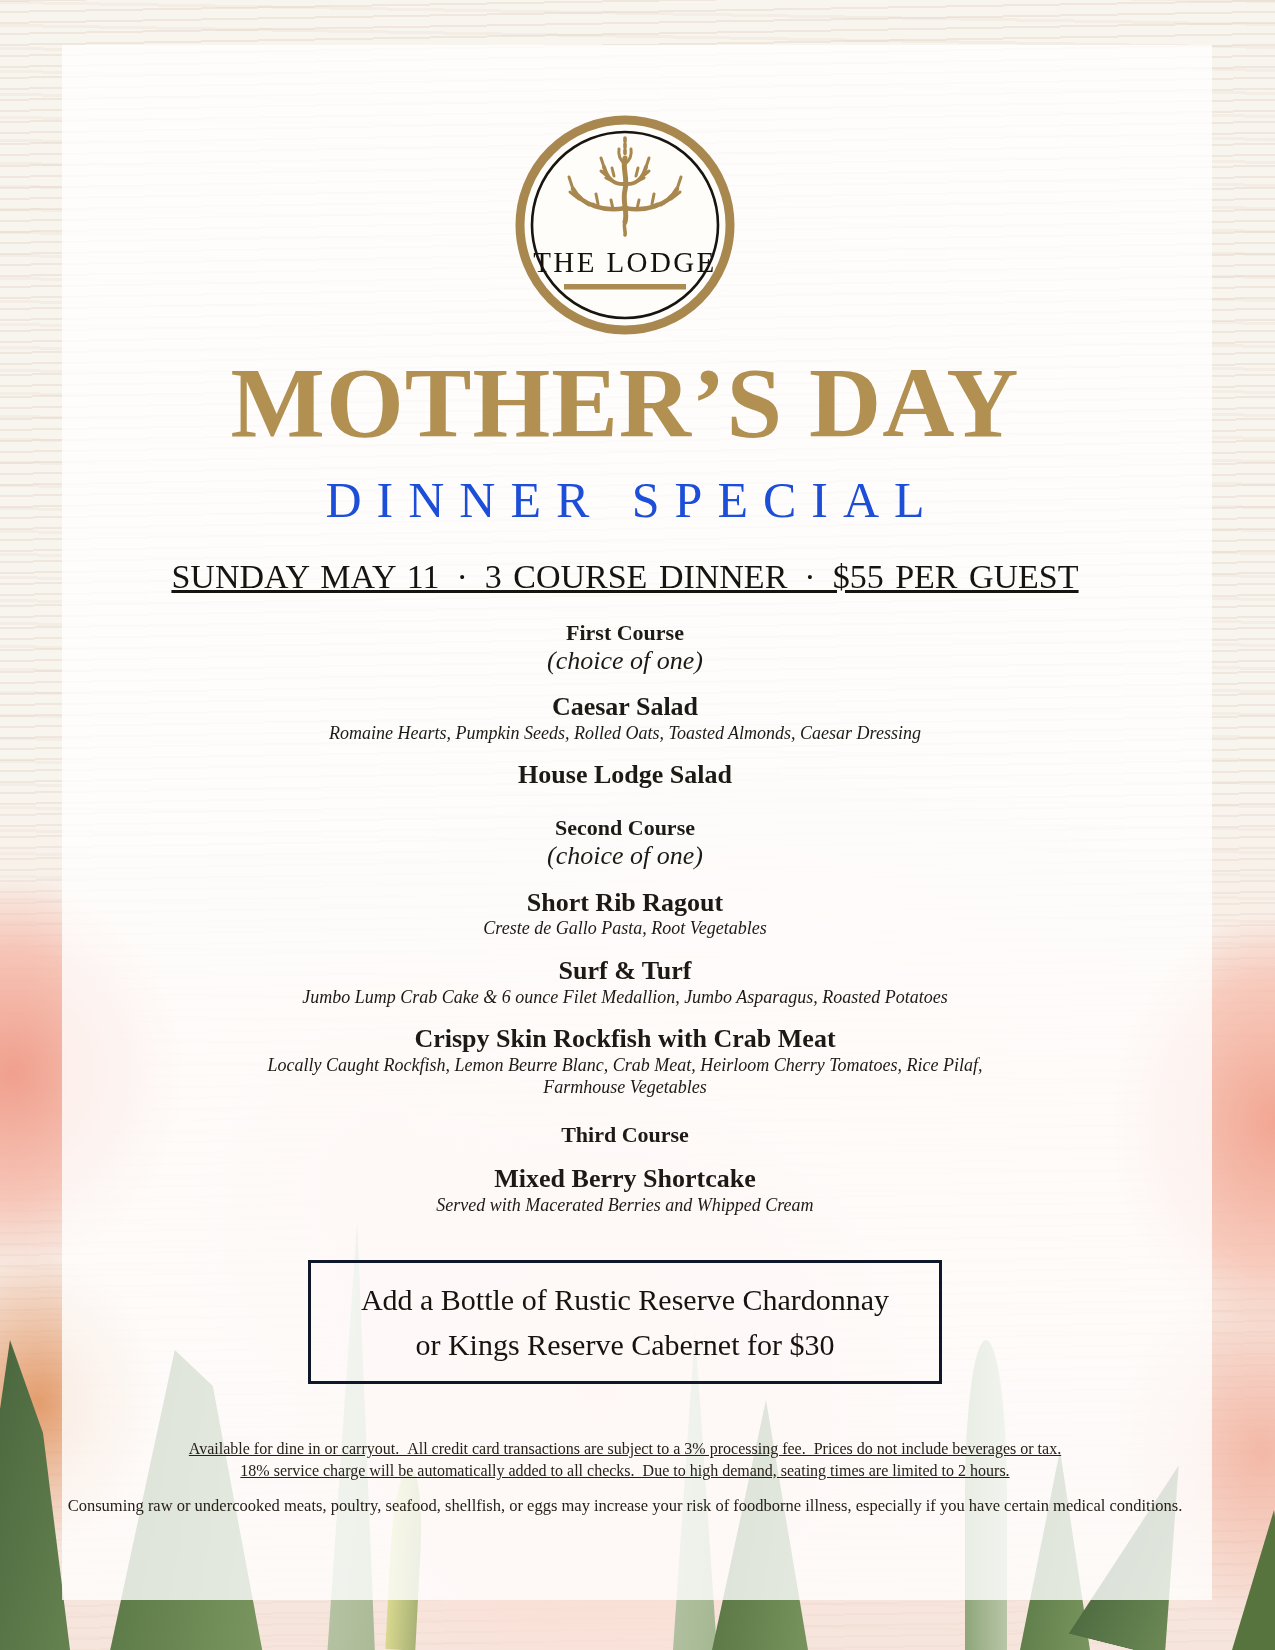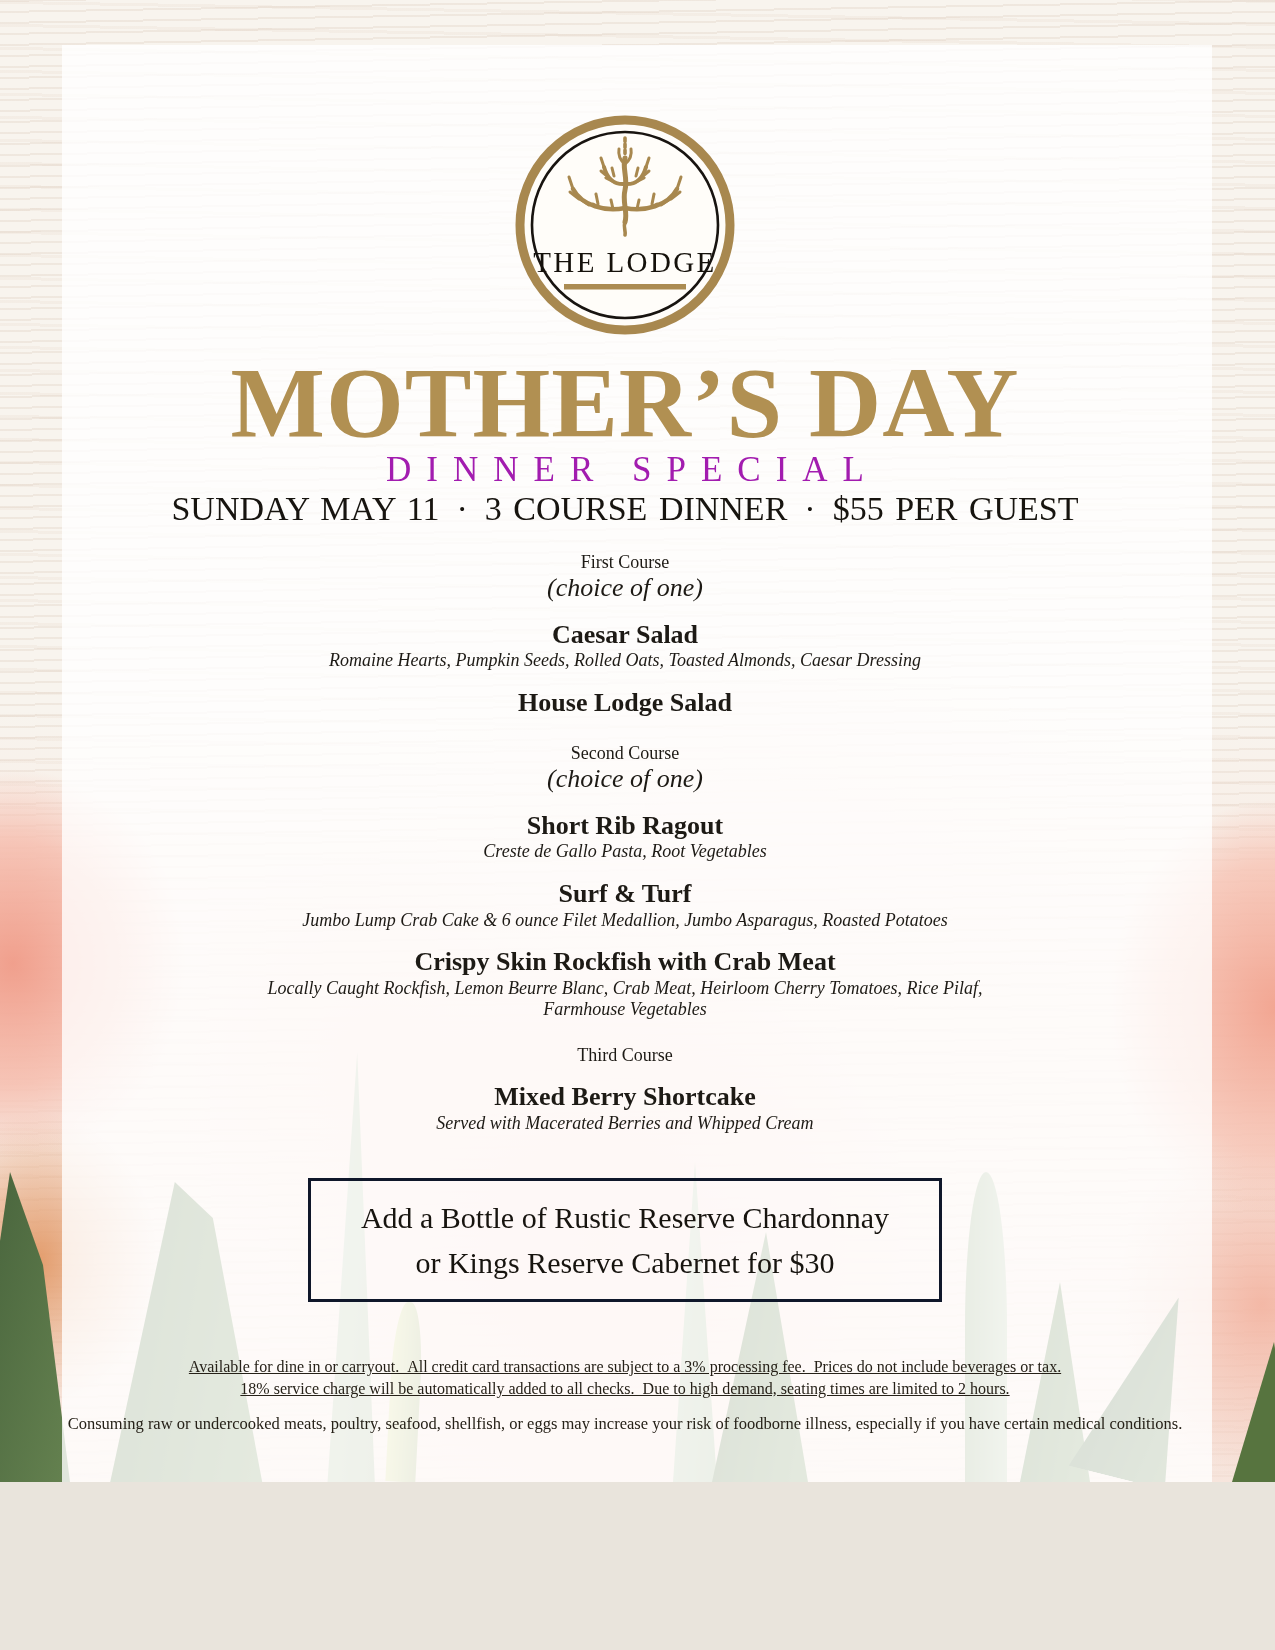--- a/index.html
+++ b/index.html
@@ -1,16 +1,16 @@
 <!DOCTYPE html>
 <html><head>
 <meta charset="utf-8">
 <style>
   html,body{margin:0;padding:0;background:#e9e4dc;}
-  .page{position:relative;width:1275px;height:1482px;overflow:hidden;
+  .page{position:relative;width:1275px;height:1650px;overflow:hidden;
         font-family:"Liberation Serif",serif;background:#f9f6f1;}
 
   
   .photo{position:absolute;inset:0;background-color:#f8f4ee;
     background-image:
       radial-gradient(420px 440px at 47% 84%, rgba(249,215,205,0.95) 0%, rgba(250,224,215,0.75) 55%, rgba(250,228,220,0) 75%),
       radial-gradient(300px 340px at 30% 72%, rgba(250,221,211,0.85) 0%, rgba(250,221,211,0) 70%),
       radial-gradient(240px 270px at 1% 65%, rgba(240,157,138,0.97) 0%, rgba(246,190,175,0.85) 45%, rgba(248,205,192,0) 72%),
       radial-gradient(170px 210px at 3% 85%, rgba(226,153,103,0.95) 0%, rgba(232,177,135,0) 70%),
       radial-gradient(230px 290px at 100% 68%, rgba(242,164,144,0.97) 0%, rgba(247,196,181,0.8) 50%, rgba(247,196,181,0) 72%),
@@ -44,26 +44,26 @@
 
   
   .overlay{position:absolute;left:62px;top:45px;width:1150px;height:1555px;
            background:rgba(255,255,255,0.8);}
 
   
   .content{position:absolute;left:50px;top:0;width:1150px;text-align:center;color:#1d1a15;}
   .logo{margin-top:110px;line-height:0;}
   .title{margin:14px 0 0 0;font-size:100px;line-height:0.98;font-weight:700;
          letter-spacing:1px;color:#b19052;font-family:Liberation Serif, serif;}
-  .subtitle{margin-top:0;font-size:35px;line-height:1.05;letter-spacing:15px;
-            padding-left:15px;color:#a21caf;}
-  .info{font-size:34px;line-height:1.15;word-spacing:3px;color:#17140f;}
+  .subtitle{margin-top:22px;font-size:50px;line-height:1.05;letter-spacing:15px;
+            padding-left:15px;color:#1d4ed8;}
+  .info{margin-top:30px;font-size:34px;line-height:1.15;word-spacing:3px;color:#17140f;text-decoration:underline;}
 
   .course{margin-top:24px;}
-  .c-name{font-size:18px;line-height:1.18;font-weight:400;}
+  .c-name{font-size:22px;line-height:1.18;font-weight:700;}
   .c-note{font-size:26px;line-height:1.18;font-style:italic;}
   .i-name{margin-top:16px;font-size:26px;line-height:1.18;font-weight:700;}
   .i-desc{font-size:18px;line-height:1.2;font-style:italic;white-space:pre-line;}
 
   .wine-box{display:inline-block;margin-top:44px;border:3px solid #0f172a;
             padding:14px 50px;background:rgba(255,255,255,0.12);}
   .wine-text{font-size:30px;line-height:1.5;white-space:pre-line;color:#17140f;}
 
   .fine-print{margin-top:54px;color:#262118;}
   .fp1{font-size:16px;line-height:1.35;white-space:pre-line;text-decoration:underline;}

